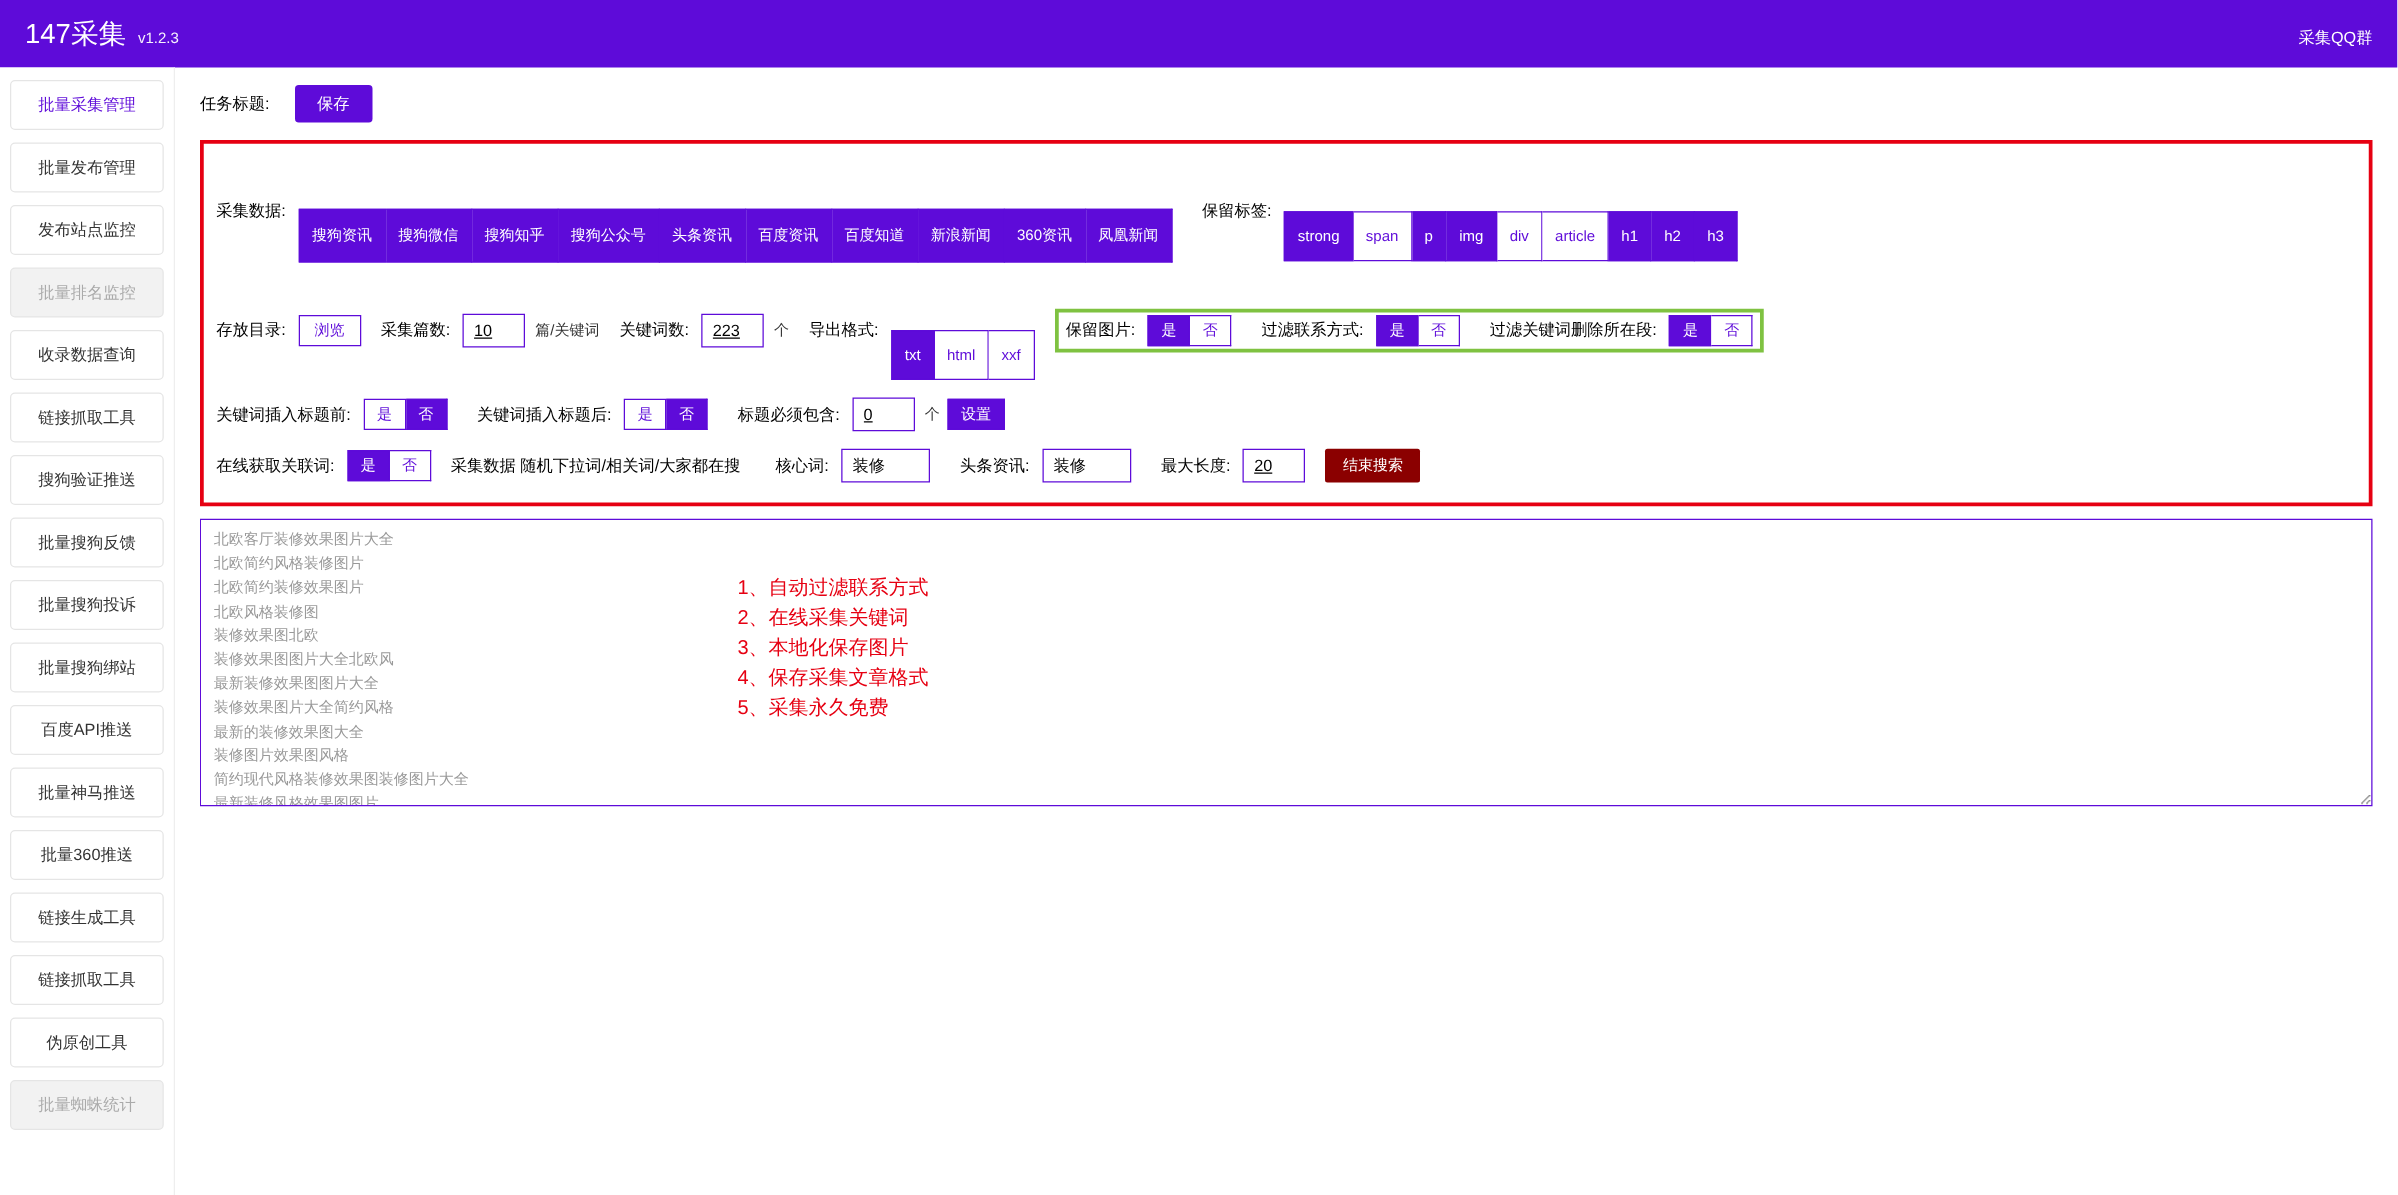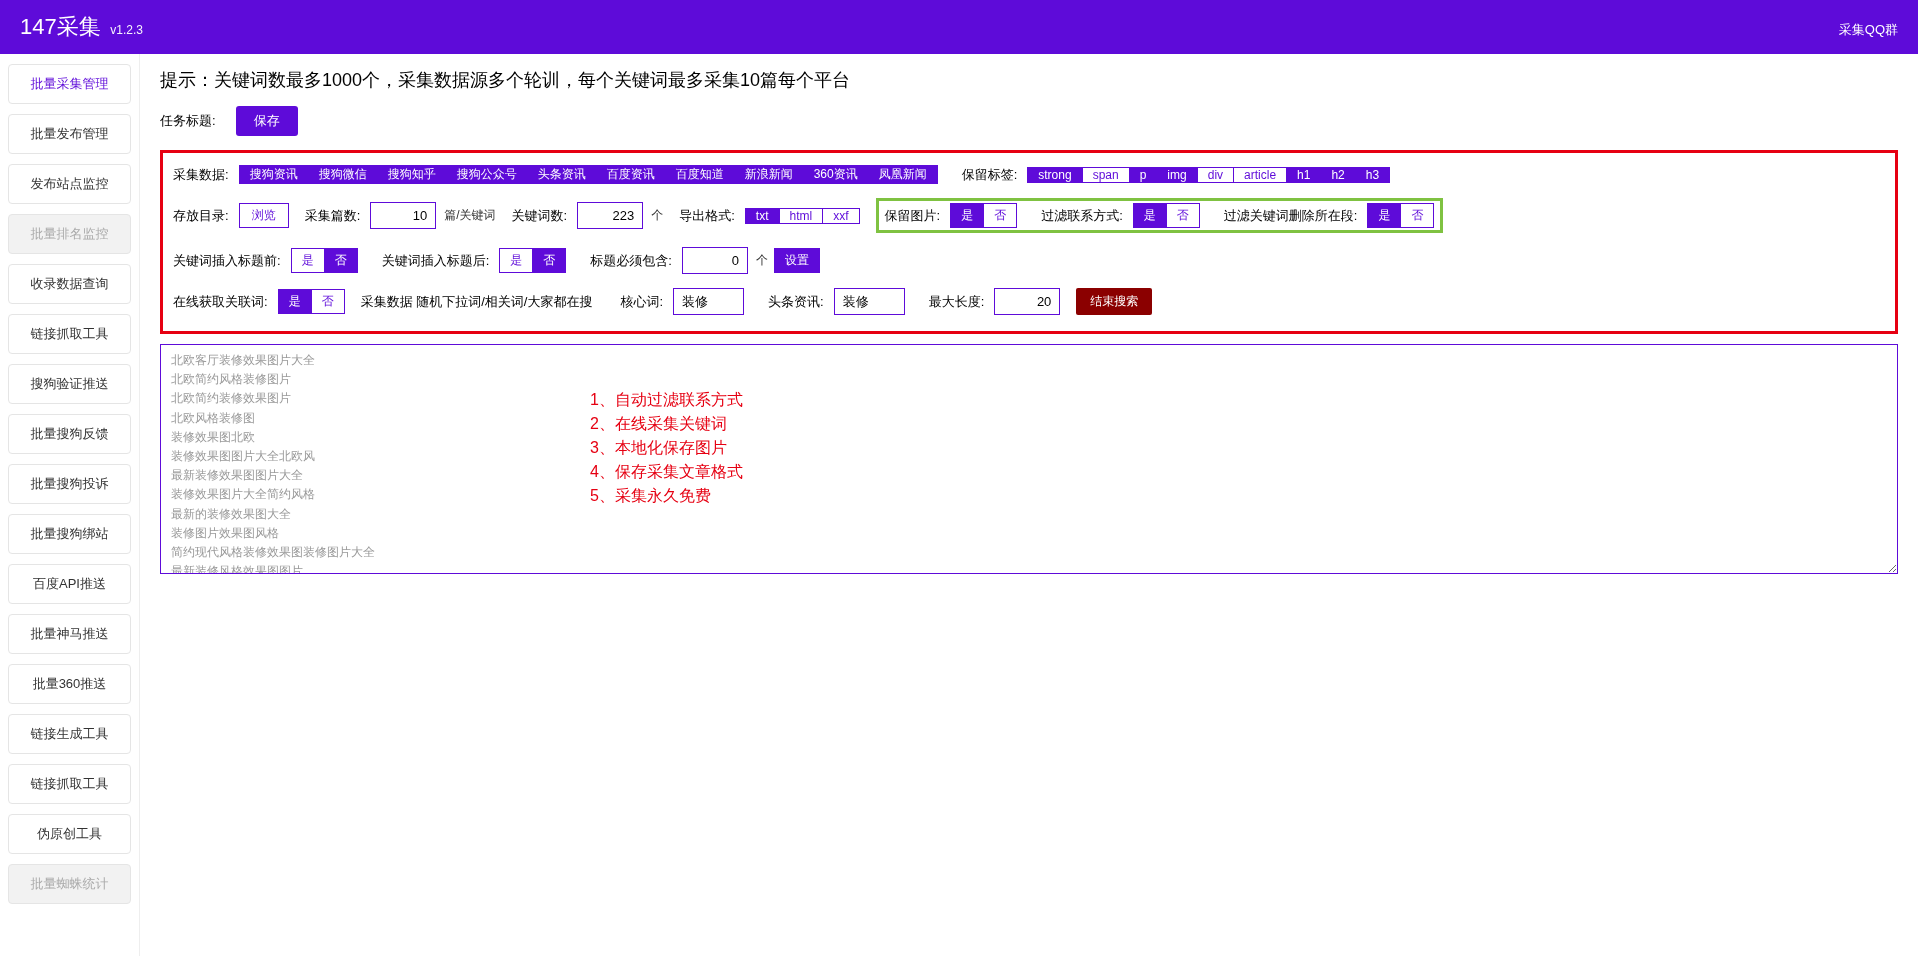--- a/index.html
+++ b/index.html
@@ -61,21 +61,21 @@
     .row-label { font-size: 13px; color: #000; margin-right: 4px; white-space: nowrap; }
     
     .text-input {
       border: 1px solid #5e0bd9;
       padding: 5px 8px;
       font-size: 13px;
       outline: none;
       background: #fff;
     }
     .text-input.wide { width: 340px; }
-    .text-input.sm { width: 66px; text-align: right; }
+    .text-input.sm { width: 50px; text-align: left; text-decoration: underline; }
     .text-input.md { width: 71px; }
     
     .btn-primary {
       background: #5e0bd9;
       color: #fff;
       border: none;
       padding: 6px 18px;
       font-size: 13px;
       border-radius: 3px;
       cursor: pointer;
@@ -94,25 +94,26 @@
       padding: 2px 6px;
       display: inline-flex;
       align-items: center;
       gap: 6px;
       flex-wrap: nowrap;
     }
     
     .tag-group { display: inline-flex; gap: 0; }
     .tag {
       display: inline-block;
-      padding: 0 10px;
+      padding: 12px 10px;
       font-size: 12px;
       border: 1px solid #5e0bd9;
       cursor: pointer;
       white-space: nowrap;
+      margin-top: 40px;
     }
     .tag.on { background: #5e0bd9; color: #fff; }
     .tag.off { background: #fff; color: #5e0bd9; }
     .tag + .tag { border-left: none; }
     
     .toggle { display: inline-flex; }
     .toggle .tbtn {
       padding: 3px 10px;
       font-size: 12px;
       border: 1px solid #5e0bd9;
@@ -205,21 +206,20 @@
       <div class="sidebar-item">百度API推送</div>
       <div class="sidebar-item">批量神马推送</div>
       <div class="sidebar-item">批量360推送</div>
       <div class="sidebar-item">链接生成工具</div>
       <div class="sidebar-item">链接抓取工具</div>
       <div class="sidebar-item">伪原创工具</div>
       <div class="sidebar-item disabled">批量蜘蛛统计</div>
     </div>
 
   <div class="main">
-    <div class="hint">提示：关键词数最多1000个，采集数据源多个轮训，每个关键词最多采集10篇每个平台</div>
 
     <div class="row">
       <span class="row-label">任务标题:</span>
       <button class="btn-primary">保存</button>
     </div>
 
     <div class="config-panel">
 
       <div class="row">
         <span class="row-label">采集数据:</span>

